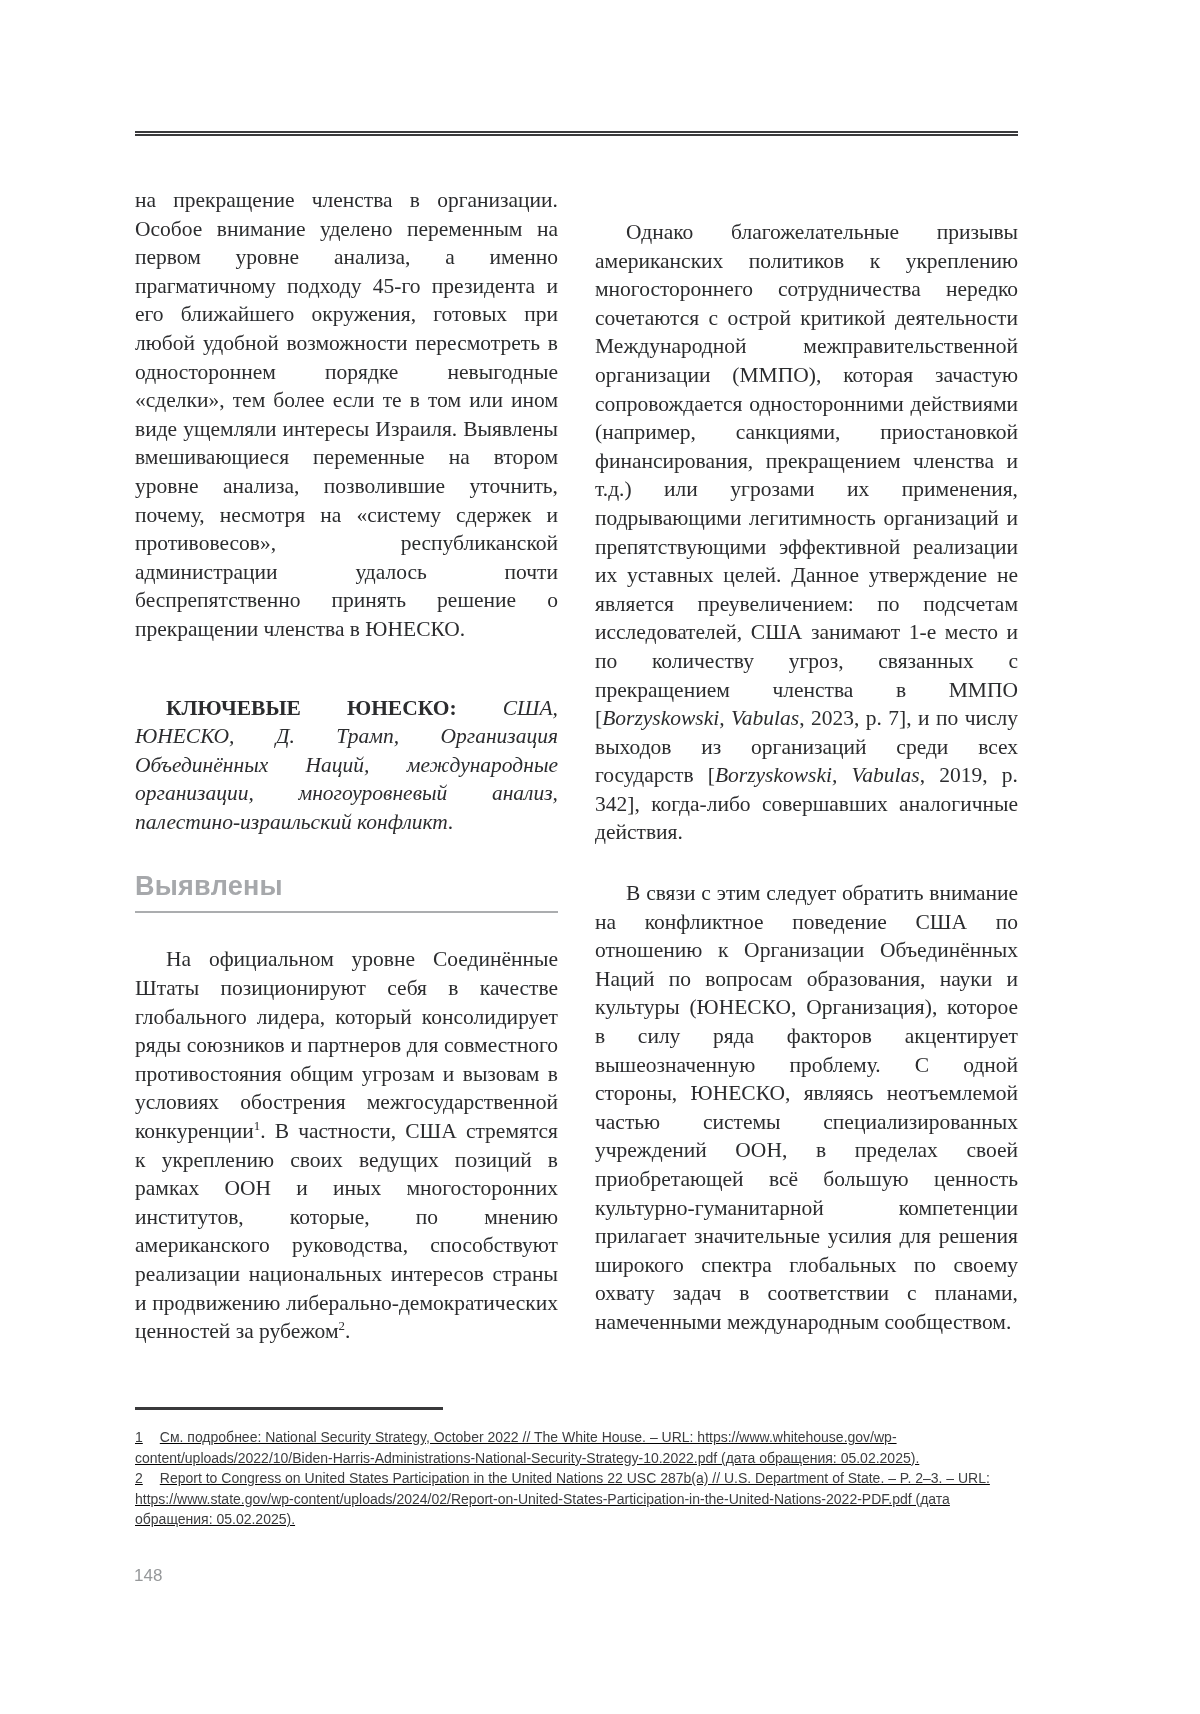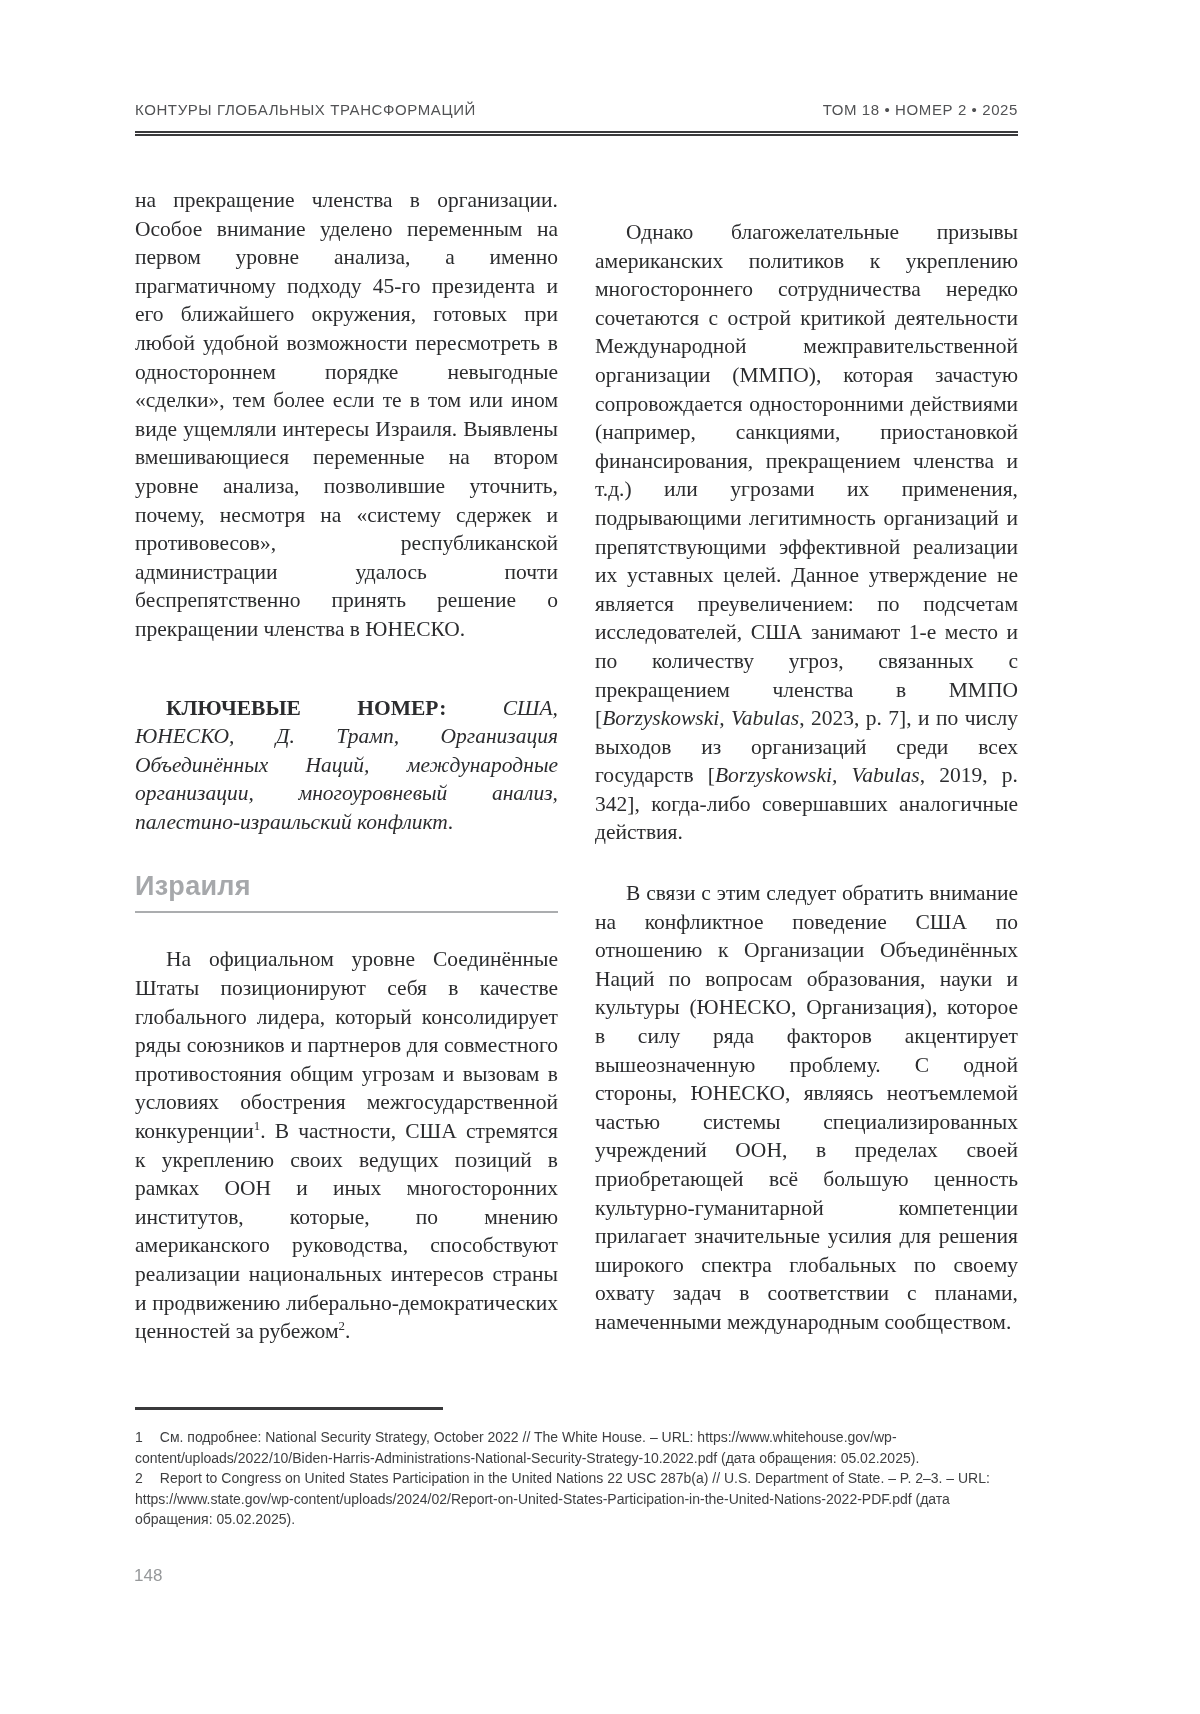--- a/index.html
+++ b/index.html
@@ -43,21 +43,21 @@
     font-family:"Liberation Sans", sans-serif;
     font-weight:700;font-size:27px;line-height:30px;
     color:#a6a8ab;letter-spacing:0.01em;
   }
   .heading-rule{
     border:0;border-top:2px solid #abadaf;
     margin:10px 0 21px 0;
   }
   
   .footnotes{
-    position:absolute;left:135px;top:1407px;width:887px;
+    position:absolute;left:135px;top:1407px;width:887px;text-decoration:underline;
   }
   .fn-rule{
     width:308px;height:0;
     border-top:3px solid #39393b;
     margin:0 0 17px 0;
   }
   .fn{
     margin:0;
     font-family:"Liberation Sans", sans-serif;
     font-size:14px;line-height:20.5px;color:#3d3e40;
@@ -68,32 +68,28 @@
     position:absolute;left:134px;top:1566px;
     font-family:"Liberation Sans", sans-serif;
     font-weight:400;font-size:17px;color:#96989a;
   }
 </style>
 </head>
 <body>
 
 <div class="page">
 
-  <header class="running-header">
-    <span>КОНТУРЫ ГЛОБАЛЬНЫХ ТРАНСФОРМАЦИЙ</span>
-    <span>ТОМ 18 • НОМЕР 2 • 2025</span>
-  </header>
   <div class="header-rule"></div>
 
   <main class="columns">
 
     <section class="col">
       <p class="body-text abstract">на прекращение членства в организации. Особое внимание уделено переменным на первом уровне анализа, а именно прагматичному подходу 45-го президента и его ближайшего окружения, готовых при любой удобной возможности пересмотреть в одностороннем порядке невыгодные «сделки», тем более если те в том или ином виде ущемляли интересы Израиля. Выявлены вмешивающиеся переменные на втором уровне анализа, позволившие уточнить, почему, несмотря на «систему сдержек и противовесов», республиканской администрации удалось почти беспрепятственно принять решение о прекращении членства в ЮНЕСКО.</p>
-      <p class="body-text keywords"><span class="seg-b">КЛЮЧЕВЫЕ НОМЕР:</span><span> </span><span class="seg-i">США, ЮНЕСКО, Д. Трамп, Организация Объединённых Наций, международные организации, многоуровневый анализ, палестино-израильский конфликт.</span></p>
-      <h2 class="section-heading">Израиля</h2>
+      <p class="body-text keywords"><span class="seg-b">КЛЮЧЕВЫЕ ЮНЕСКО:</span><span> </span><span class="seg-i">США, ЮНЕСКО, Д. Трамп, Организация Объединённых Наций, международные организации, многоуровневый анализ, палестино-израильский конфликт.</span></p>
+      <h2 class="section-heading">Выявлены</h2>
       <hr class="heading-rule">
       <p class="body-text indent"><span>На официальном уровне Соединённые Штаты позиционируют себя в качестве глобального лидера, который консолидирует ряды союзников и партнеров для совместного противостояния общим угрозам и вызовам в условиях обострения межгосударственной конкуренции</span><sup>1</sup><span>. В частности, США стремятся к укреплению своих ведущих позиций в рамках ООН и иных многосторонних институтов, которые, по мнению американского руководства, способствуют реализации национальных интересов страны и продвижению либерально-демократических ценностей за рубежом</span><sup>2</sup><span>.</span></p>
     </section>
 
     <section class="col">
       <p class="body-text indent"><span>Однако благожелательные призывы американских политиков к укреплению многостороннего сотрудничества нередко сочетаются с острой критикой деятельности Международной межправительственной организации (ММПО), которая зачастую сопровождается односторонними действиями (например, санкциями, приостановкой финансирования, прекращением членства и т.д.) или угрозами их применения, подрывающими легитимность организаций и препятствующими эффективной реализации их уставных целей. Данное утверждение не является преувеличением: по подсчетам исследователей, США занимают 1-е место и по количеству угроз, связанных с прекращением членства в ММПО [</span><span class="seg-i">Borzyskowski, Vabulas</span><span>, 2023, p. 7], и по числу выходов из организаций среди всех государств [</span><span class="seg-i">Borzyskowski, Vabulas</span><span>, 2019, p. 342], когда-либо совершавших аналогичные действия.</span></p>
       <p class="body-text indent">В связи с этим следует обратить внимание на конфликтное поведение США по отношению к Организации Объединённых Наций по вопросам образования, науки и культуры (ЮНЕСКО, Организация), которое в силу ряда факторов акцентирует вышеозначенную проблему. С одной стороны, ЮНЕСКО, являясь неотъемлемой частью системы специализированных учреждений ООН, в пределах своей приобретающей всё большую ценность культурно-гуманитарной компетенции прилагает значительные усилия для решения широкого спектра глобальных по своему охвату задач в соответствии с планами, намеченными международным сообществом.</p>
     </section>
 
   </main>

